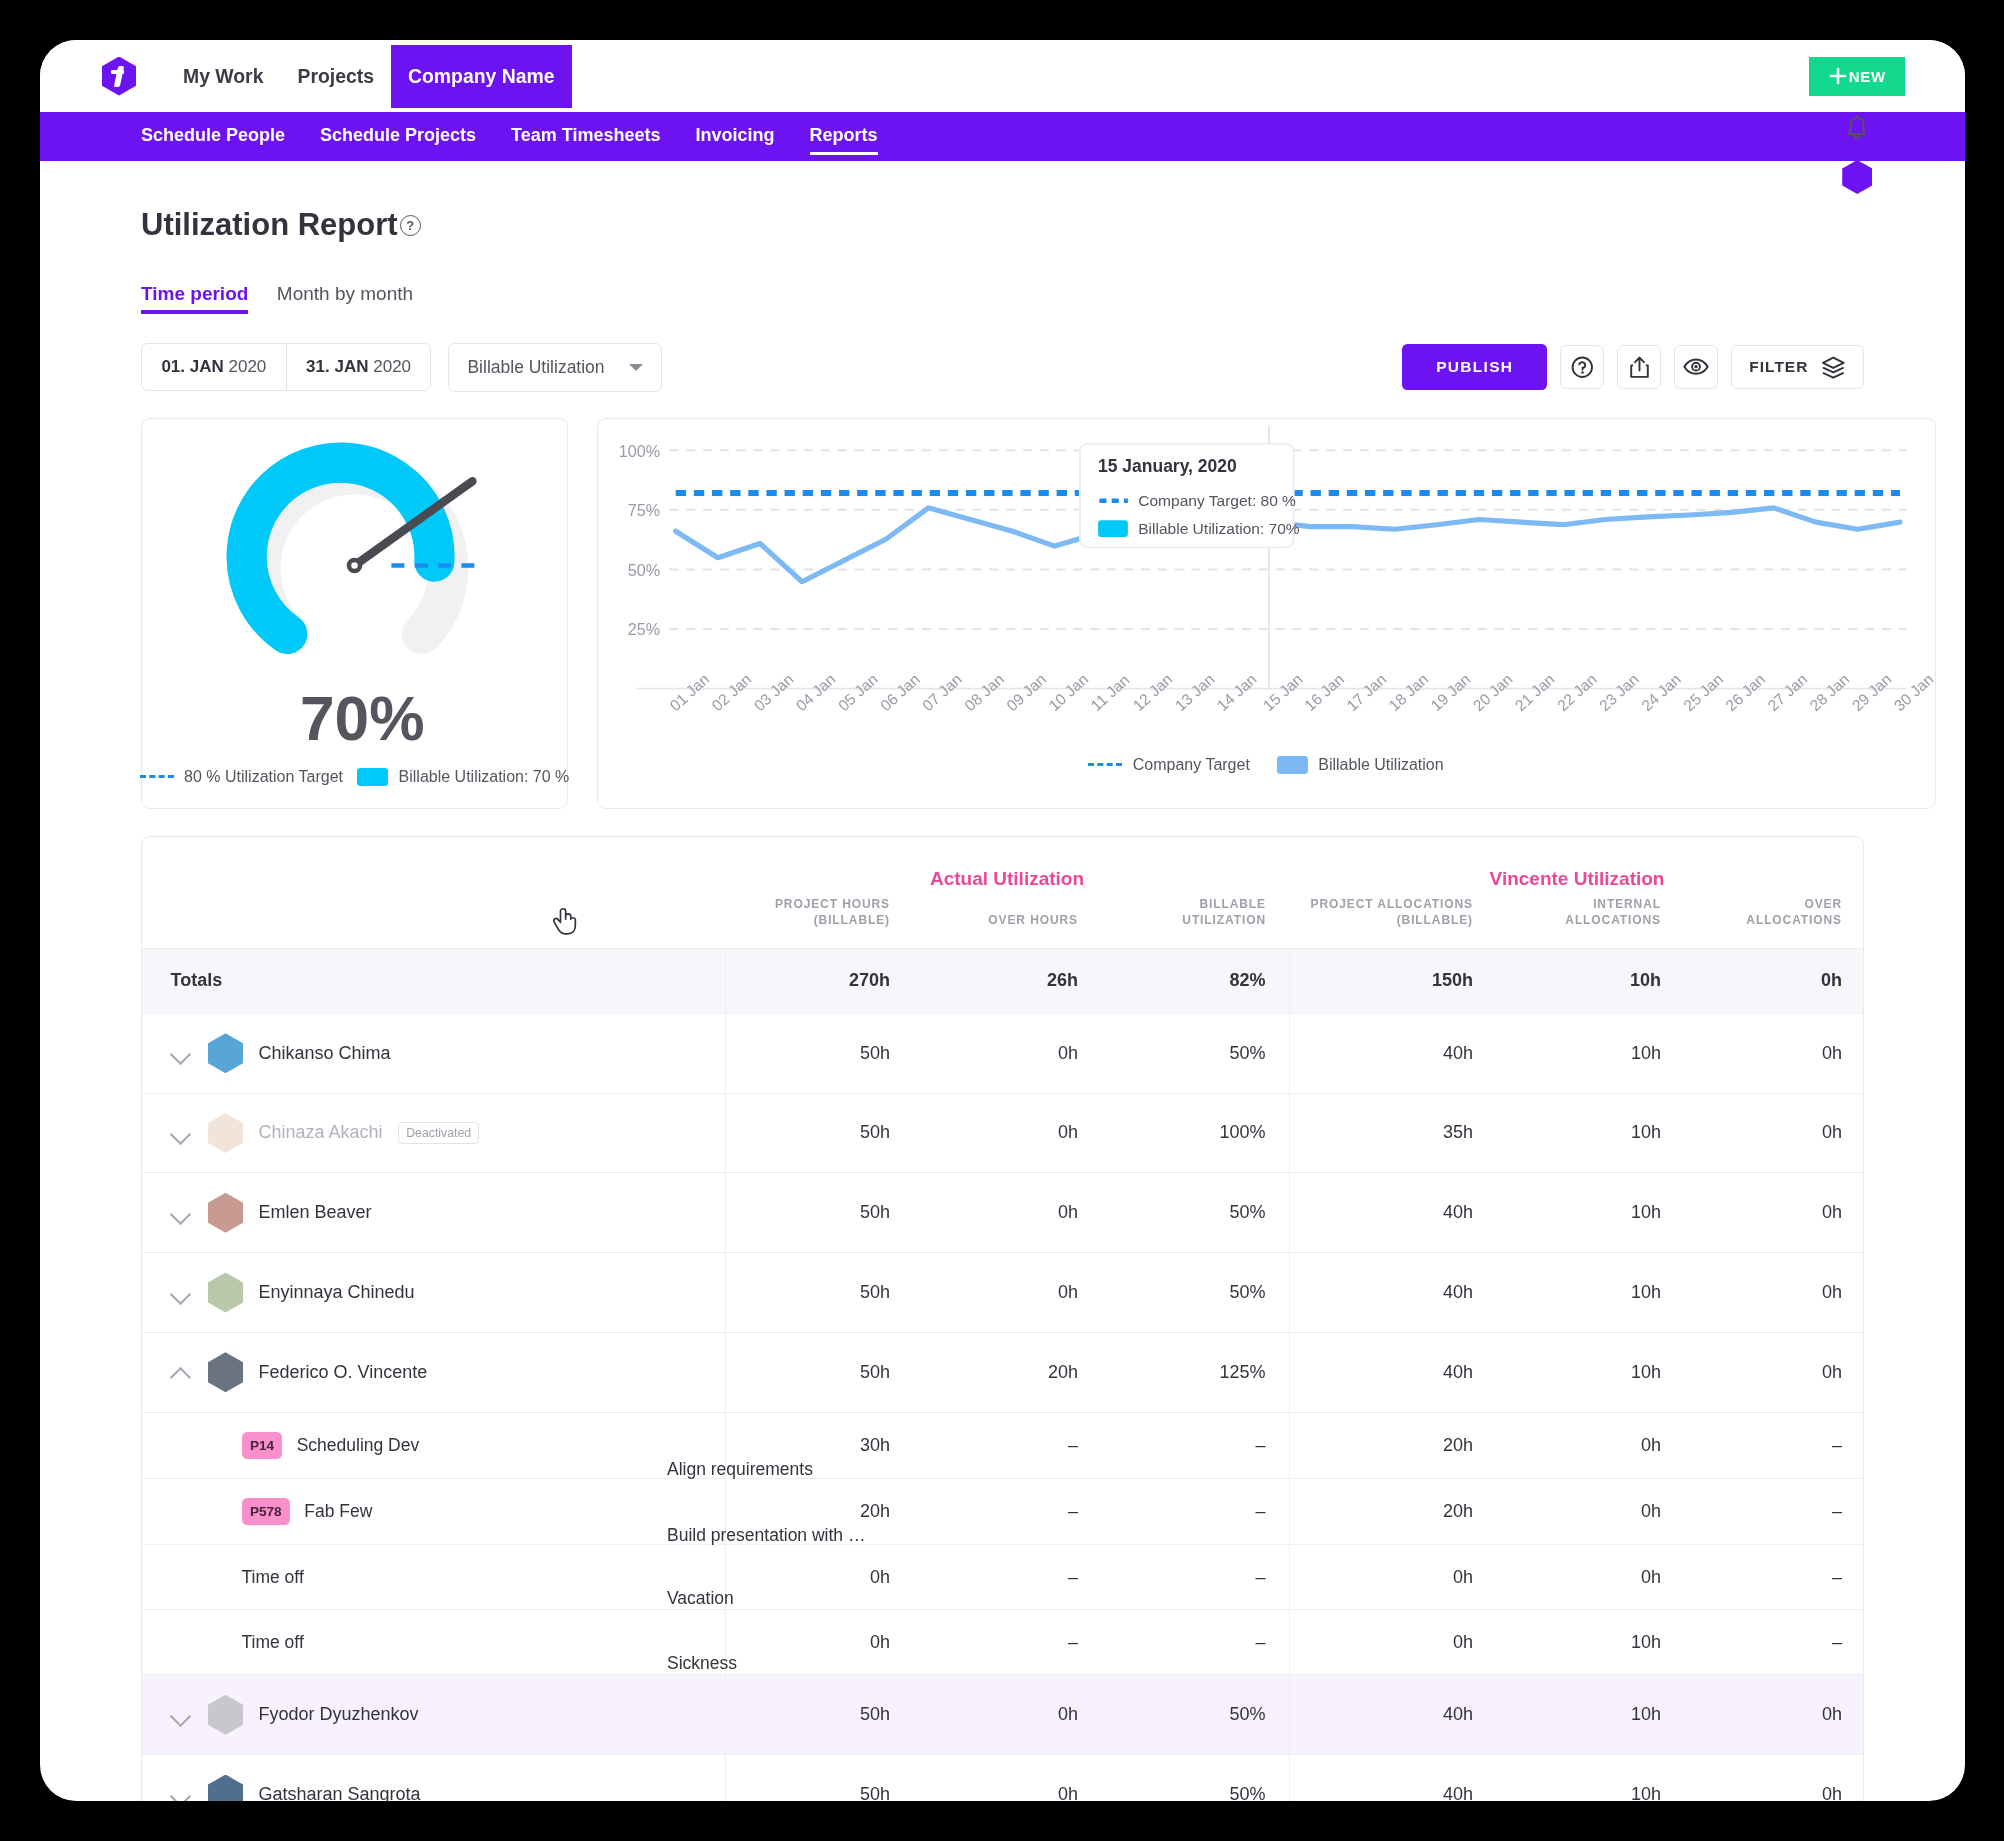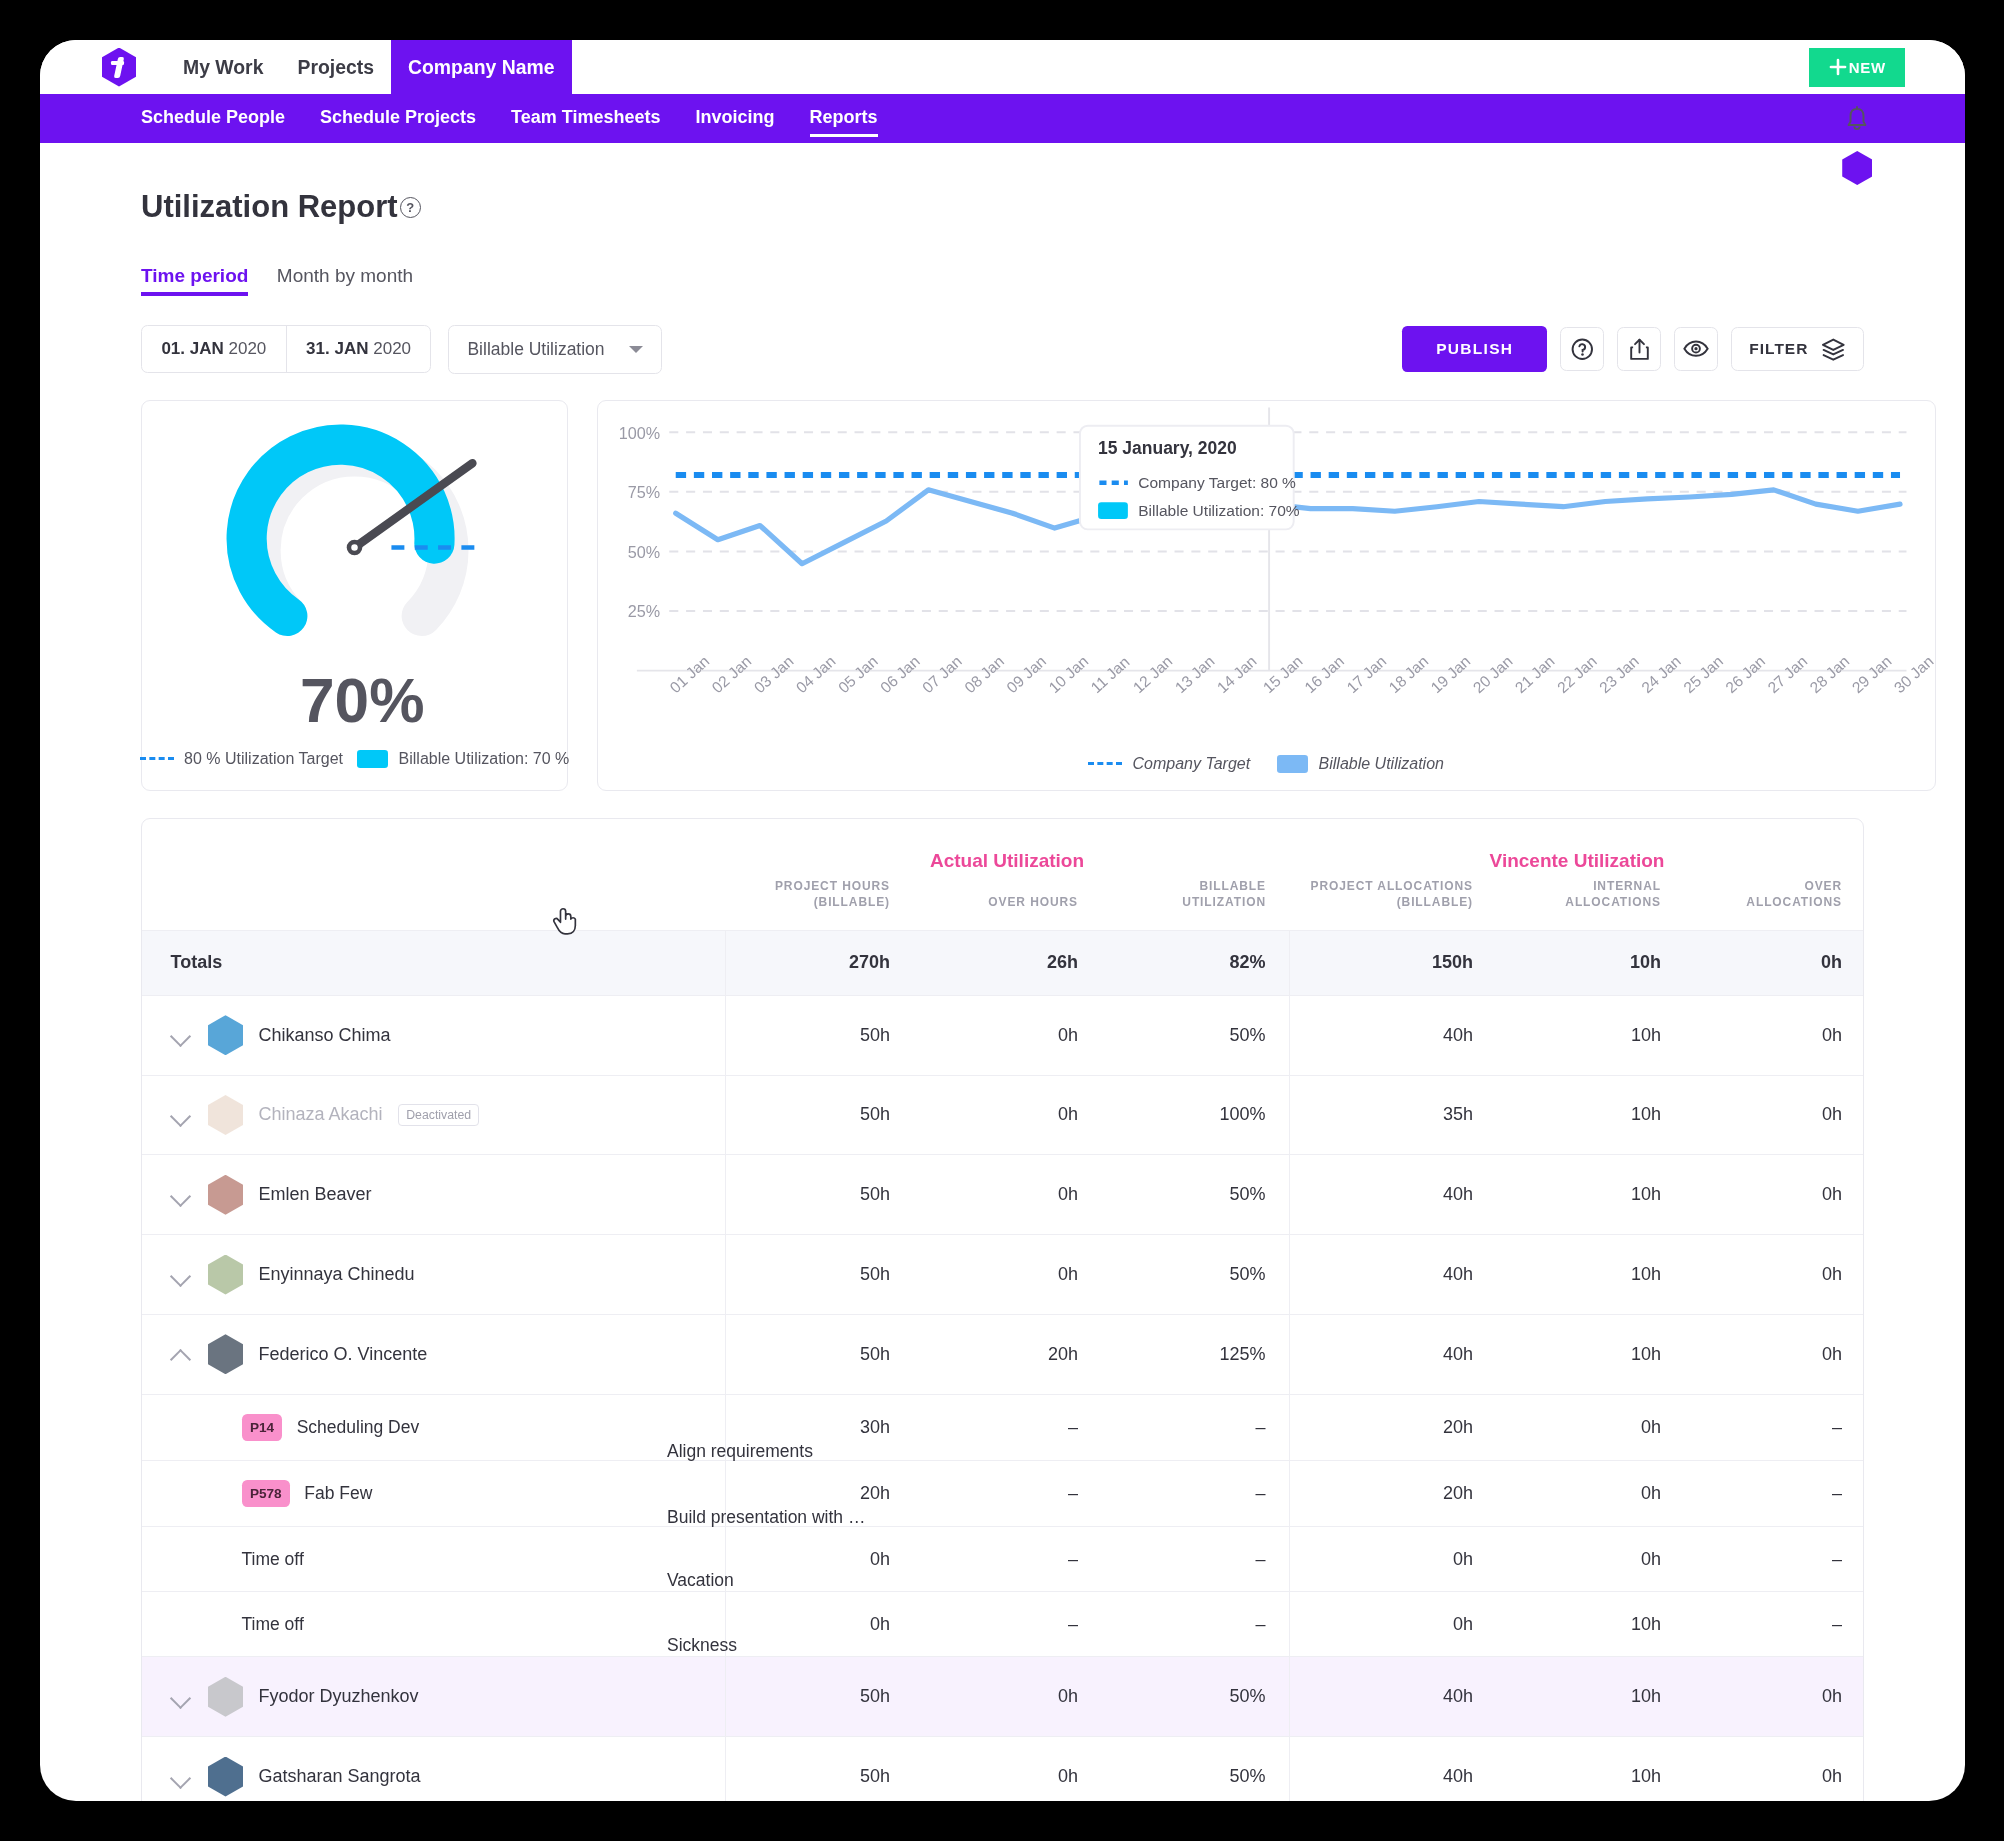--- a/index.html
+++ b/index.html
@@ -15,21 +15,21 @@
     left: 40px; top: 40px;
     width: 1925px; height: 1761px;
     background: #ffffff;
     border-radius: 36px;
     overflow: hidden;
   }
 
   
   .topbar {
     position: relative;
-    height: 54px;
+    height: 72px;
     display: flex;
     align-items: center;
     padding-left: 62px;
     padding-right: 39px;
     background: #ffffff;
   }
   .logo {
     width: 34px; height: 39px;
     background: #6d12f0;
     clip-path: polygon(50% 0%, 100% 25%, 100% 75%, 50% 100%, 0% 75%, 0% 25%);
@@ -205,21 +205,21 @@
     background: #fff;
   }
   .card-gauge { width: 427px; height: 391px; position: relative; }
   .card-chart { flex: 1; height: 391px; position: relative; }
   .gauge-legend, .chart-legend {
     position: absolute; left: 0; right: 0; bottom: 22px;
     display: flex; align-items: center; justify-content: center;
     gap: 14.2px;
     font-size: 16px; color: #55555f;
   }
-  .chart-legend { gap: 27px; bottom: 17px; font-style: italic; }
+  .chart-legend { gap: 27px; bottom: 34px; }
   .lg-dash {
     width: 34px; height: 0;
     border-top: 3.9px dashed #1a8cf0;
   }
   .lg-swatch { width: 31px; height: 18px; border-radius: 3.2px; background: #00c8f8; }
   .lg-swatch.blue { background: #7cb9f5; }
   .lg-item { display: flex; align-items: center; gap: 10.4px; white-space: nowrap; }
 
   
   .table-card {

